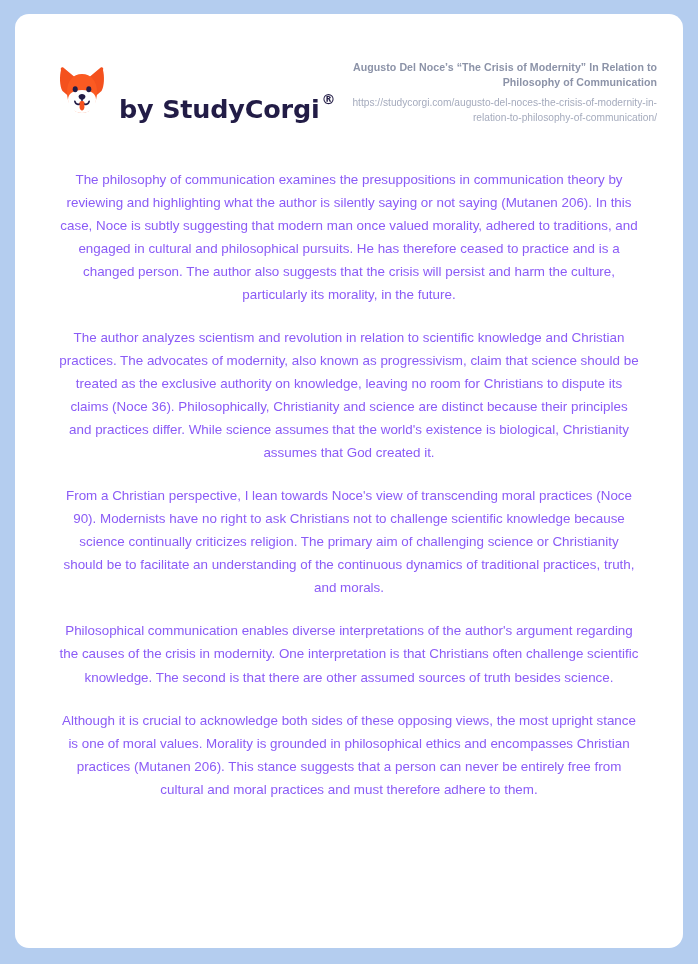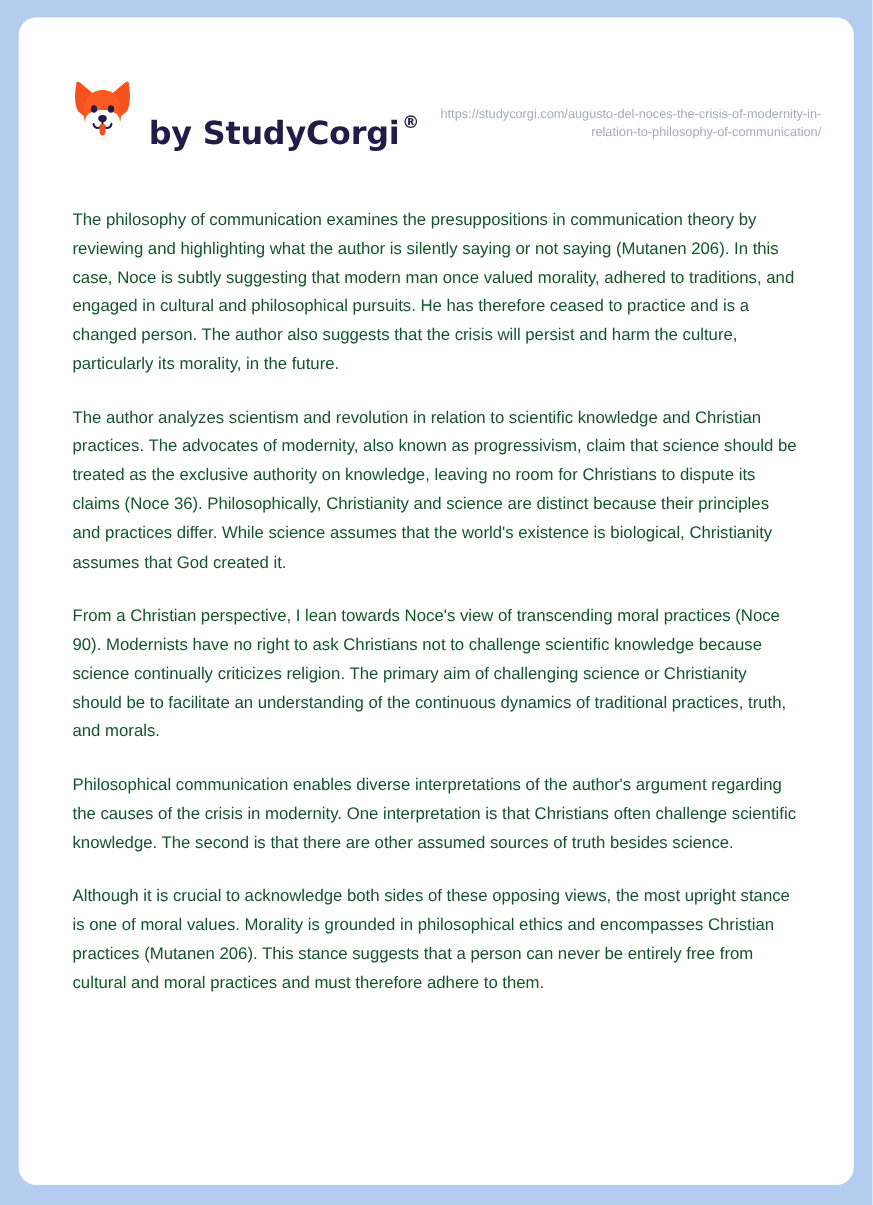--- a/index.html
+++ b/index.html
@@ -73,36 +73,36 @@
     font-size: 10.6px;
     font-weight: bold;
     color: #8c93a8;
     line-height: 1.42;
     letter-spacing: 0.05px;
   }
   .doc-url {
     font-size: 10.2px;
     color: #a5abbd;
     line-height: 1.45;
-    margin-top: 18px;
+    margin-top: 6px;
     word-break: break-word;
   }
 
   
   .doc-body {
     padding: 0 43px 0 43px;
     margin-top: 42px;
     box-sizing: border-box;
   }
   .doc-body p {
     font-size: 13.4px;
     line-height: 1.72;
-    color: #14532d;
+    color: #8b5cf6;
     margin: 0 0 20px 0;
-    text-align: left;
+    text-align: center;
   }
   .section-heading {
     font-size: 17.6px;
     font-weight: bold;
     color: #2f2d56;
     margin: 26px 0 16px 0;
     line-height: 1.3;
     letter-spacing: -0.1px;
     font-family: "DejaVu Sans", sans-serif;
   }
@@ -135,20 +135,21 @@
           <path d="M24 36 C22 39.5 17.5 39 16.8 35.2" stroke="#221c46" stroke-width="1.6" fill="none" stroke-linecap="round"></path>
           <path d="M24 36 C26 39.5 30.5 39 31.2 35.2" stroke="#221c46" stroke-width="1.6" fill="none" stroke-linecap="round"></path>
 
           <path d="M21.6 36.6 C21.6 35.6 22.6 35.1 24 35.1 C25.4 35.1 26.4 35.6 26.4 36.6 L26.4 41.2 C26.4 43.2 25.3 44.4 24 44.4 C22.7 44.4 21.6 43.2 21.6 41.2 Z" fill="#f4511e"></path>
         </svg>
       </span>
       <span class="brand-text"><span>by StudyCorgi</span><span class="brand-reg">®</span></span>
     </div>
 
     <div class="header-meta">
+      <div class="doc-title">Augusto Del Noce’s “The Crisis of Modernity” In Relation to Philosophy of Communication</div>
       <div class="doc-url">https://studycorgi.com/augusto-del-noces-the-crisis-of-modernity-in-relation-to-philosophy-of-communication/</div>
     </div>
 
   </div>
 
   <div class="doc-body">
     <p>The philosophy of communication examines the presuppositions in communication theory by reviewing and highlighting what the author is silently saying or not saying (Mutanen 206). In this case, Noce is subtly suggesting that modern man once valued morality, adhered to traditions, and engaged in cultural and philosophical pursuits. He has therefore ceased to practice and is a changed person. The author also suggests that the crisis will persist and harm the culture, particularly its morality, in the future.</p>
     <p>The author analyzes scientism and revolution in relation to scientific knowledge and Christian practices. The advocates of modernity, also known as progressivism, claim that science should be treated as the exclusive authority on knowledge, leaving no room for Christians to dispute its claims (Noce 36). Philosophically, Christianity and science are distinct because their principles and practices differ. While science assumes that the world's existence is biological, Christianity assumes that God created it.</p>
     <p>From a Christian perspective, I lean towards Noce's view of transcending moral practices (Noce 90). Modernists have no right to ask Christians not to challenge scientific knowledge because science continually criticizes religion. The primary aim of challenging science or Christianity should be to facilitate an understanding of the continuous dynamics of traditional practices, truth, and morals.</p>
     <p>Philosophical communication enables diverse interpretations of the author's argument regarding the causes of the crisis in modernity. One interpretation is that Christians often challenge scientific knowledge. The second is that there are other assumed sources of truth besides science.</p>

